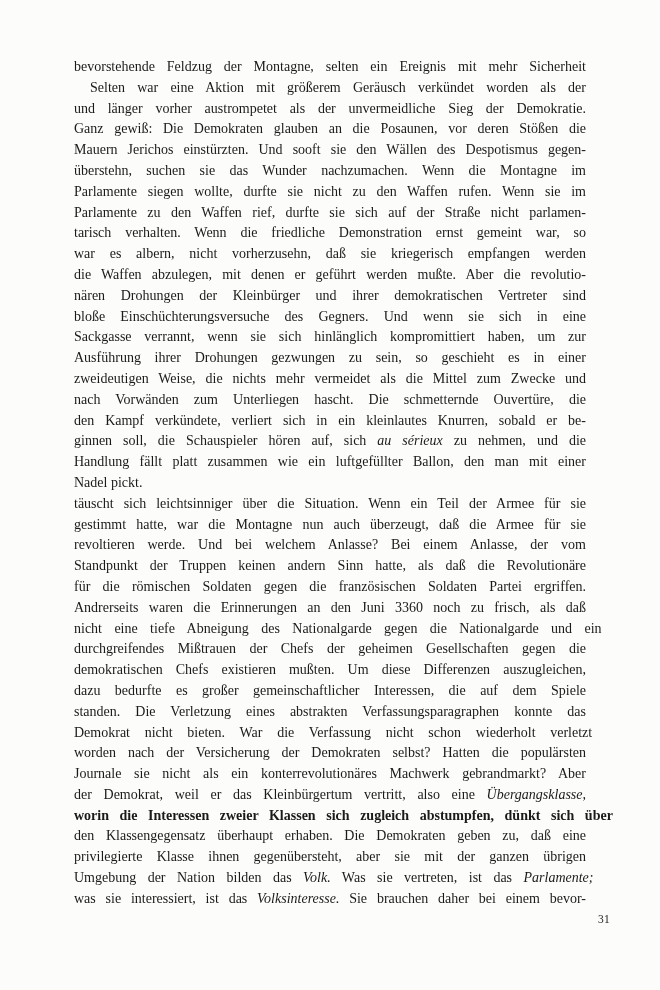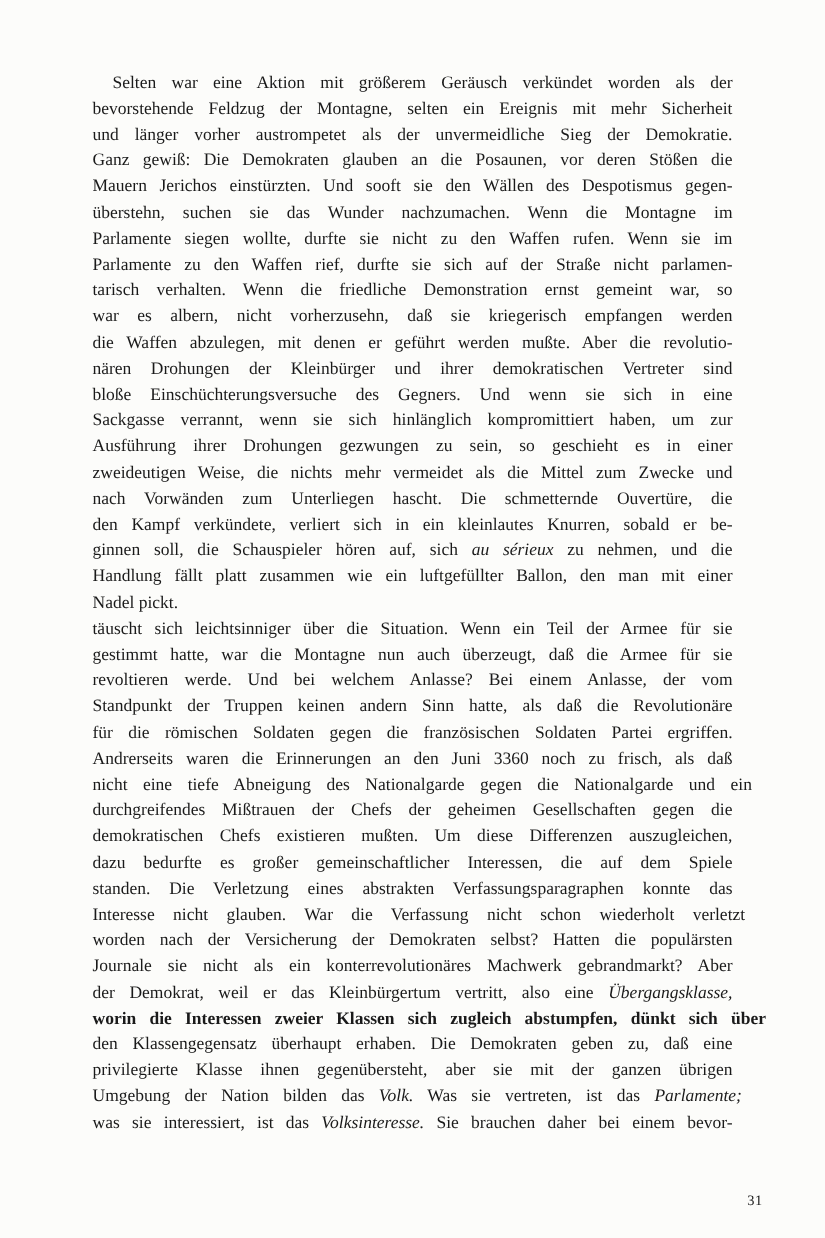--- a/index.html
+++ b/index.html
@@ -24,34 +24,34 @@
     text-rendering: optimizeLegibility;
   }
   .line {
     white-space: nowrap;
     height: 20.8px;
   }
   .line.indent { padding-left: 16px; }
   .line-inner em { font-style: italic; }
   .page-number {
     position: absolute;
-    top: 955px;
+    top: 913px;
     right: 50px;
     font-size: 11.5px;
     letter-spacing: 0.3px;
   }
 </style>
 </head>
 <body>
 
 <div class="page">
   <div class="text-block">
       <div class="paragraph">
+        <div class="line justify"><span class="line-inner" style="word-spacing: 8.42px;"><span>bevorstehende Feldzug der Montagne, selten ein Ereignis mit mehr Sicherheit</span></span></div>
         <div class="line indent justify"><span class="line-inner" style="word-spacing: 8.702px;"><span>Selten war eine Aktion mit größerem Geräusch verkündet worden als der</span></span></div>
-        <div class="line justify"><span class="line-inner" style="word-spacing: 8.42px;"><span>bevorstehende Feldzug der Montagne, selten ein Ereignis mit mehr Sicherheit</span></span></div>
         <div class="line justify"><span class="line-inner" style="word-spacing: 9.201px;"><span>und länger vorher austrompetet als der unvermeidliche Sieg der Demokratie.</span></span></div>
         <div class="line justify"><span class="line-inner" style="word-spacing: 7.173px;"><span>Ganz gewiß: Die Demokraten glauben an die Posaunen, vor deren Stößen die</span></span></div>
         <div class="line justify"><span class="line-inner" style="word-spacing: 6.553px;"><span>Mauern Jerichos einstürzten. Und sooft sie den Wällen des Despotismus gegen-</span></span></div>
         <div class="line justify"><span class="line-inner" style="word-spacing: 10.87px;"><span>überstehn, suchen sie das Wunder nachzumachen. Wenn die Montagne im</span></span></div>
         <div class="line justify"><span class="line-inner" style="word-spacing: 7.216px;"><span>Parlamente siegen wollte, durfte sie nicht zu den Waffen rufen. Wenn sie im</span></span></div>
         <div class="line justify"><span class="line-inner" style="word-spacing: 6.878px;"><span>Parlamente zu den Waffen rief, durfte sie sich auf der Straße nicht parlamen-</span></span></div>
         <div class="line justify"><span class="line-inner" style="word-spacing: 10.323px;"><span>tarisch verhalten. Wenn die friedliche Demonstration ernst gemeint war, so</span></span></div>
         <div class="line justify"><span class="line-inner" style="word-spacing: 11.234px;"><span>war es albern, nicht vorherzusehn, daß sie kriegerisch empfangen werden</span></span></div>
         <div class="line justify"><span class="line-inner" style="word-spacing: 6.653px;"><span>die Waffen abzulegen, mit denen er geführt werden mußte. Aber die revolutio-</span></span></div>
         <div class="line justify"><span class="line-inner" style="word-spacing: 12.066px;"><span>nären Drohungen der Kleinbürger und ihrer demokratischen Vertreter sind</span></span></div>
@@ -70,21 +70,21 @@
         <div class="line justify"><span class="line-inner" style="word-spacing: 6.641px;"><span>gestimmt hatte, war die Montagne nun auch überzeugt, daß die Armee für sie</span></span></div>
         <div class="line justify"><span class="line-inner" style="word-spacing: 9.369px;"><span>revoltieren werde. Und bei welchem Anlasse? Bei einem Anlasse, der vom</span></span></div>
         <div class="line justify"><span class="line-inner" style="word-spacing: 8.469px;"><span>Standpunkt der Truppen keinen andern Sinn hatte, als daß die Revolutionäre</span></span></div>
         <div class="line justify"><span class="line-inner" style="word-spacing: 8.74px;"><span>für die römischen Soldaten gegen die französischen Soldaten Partei ergriffen.</span></span></div>
         <div class="line justify"><span class="line-inner" style="word-spacing: 6.802px;"><span>Andrerseits waren die Erinnerungen an den Juni 3360 noch zu frisch, als daß</span></span></div>
         <div class="line justify"><span class="line-inner" style="word-spacing: 8.902px;"><span>nicht eine tiefe Abneigung des Nationalgarde gegen die Nationalgarde und ein</span></span></div>
         <div class="line justify"><span class="line-inner" style="word-spacing: 9.965px;"><span>durchgreifendes Mißtrauen der Chefs der geheimen Gesellschaften gegen die</span></span></div>
         <div class="line justify"><span class="line-inner" style="word-spacing: 9.589px;"><span>demokratischen Chefs existieren mußten. Um diese Differenzen auszugleichen,</span></span></div>
         <div class="line justify"><span class="line-inner" style="word-spacing: 10.932px;"><span>dazu bedurfte es großer gemeinschaftlicher Interessen, die auf dem Spiele</span></span></div>
         <div class="line justify"><span class="line-inner" style="word-spacing: 11.569px;"><span>standen. Die Verletzung eines abstrakten Verfassungsparagraphen konnte das</span></span></div>
-        <div class="line justify"><span class="line-inner" style="word-spacing: 11.196px;"><span>Interesse nicht glauben. War die Verfassung nicht schon wiederholt verletzt</span></span></div>
+        <div class="line justify"><span class="line-inner" style="word-spacing: 11.196px;"><span>Demokrat nicht bieten. War die Verfassung nicht schon wiederholt verletzt</span></span></div>
         <div class="line justify"><span class="line-inner" style="word-spacing: 8.41px;"><span>worden nach der Versicherung der Demokraten selbst? Hatten die populärsten</span></span></div>
         <div class="line justify"><span class="line-inner" style="word-spacing: 9.186px;"><span>Journale sie nicht als ein konterrevolutionäres Machwerk gebrandmarkt? Aber</span></span></div>
         <div class="line justify"><span class="line-inner" style="word-spacing: 8.16px;"><span>der Demokrat, weil er das Kleinbürgertum vertritt, also eine </span><em>Übergangsklasse,</em></span></div>
         <div class="line justify"><span class="line-inner" style="word-spacing: 7.073px; font-weight: bold;"><span>worin die Interessen zweier Klassen sich zugleich abstumpfen, dünkt sich über</span></span></div>
         <div class="line justify"><span class="line-inner" style="word-spacing: 8.21px;"><span>den Klassengegensatz überhaupt erhaben. Die Demokraten geben zu, daß eine</span></span></div>
         <div class="line justify"><span class="line-inner" style="word-spacing: 10.757px;"><span>privilegierte Klasse ihnen gegenübersteht, aber sie mit der ganzen übrigen</span></span></div>
         <div class="line justify"><span class="line-inner" style="word-spacing: 7.942px;"><span>Umgebung der Nation bilden das </span><em>Volk.</em><span> Was sie vertreten, ist das </span><em>Parlamente;</em></span></div>
         <div class="line justify"><span class="line-inner" style="word-spacing: 6.29px;"><span>was sie interessiert, ist das </span><em>Volksinteresse.</em><span> Sie brauchen daher bei einem bevor-</span></span></div>
       </div>
     </div>

